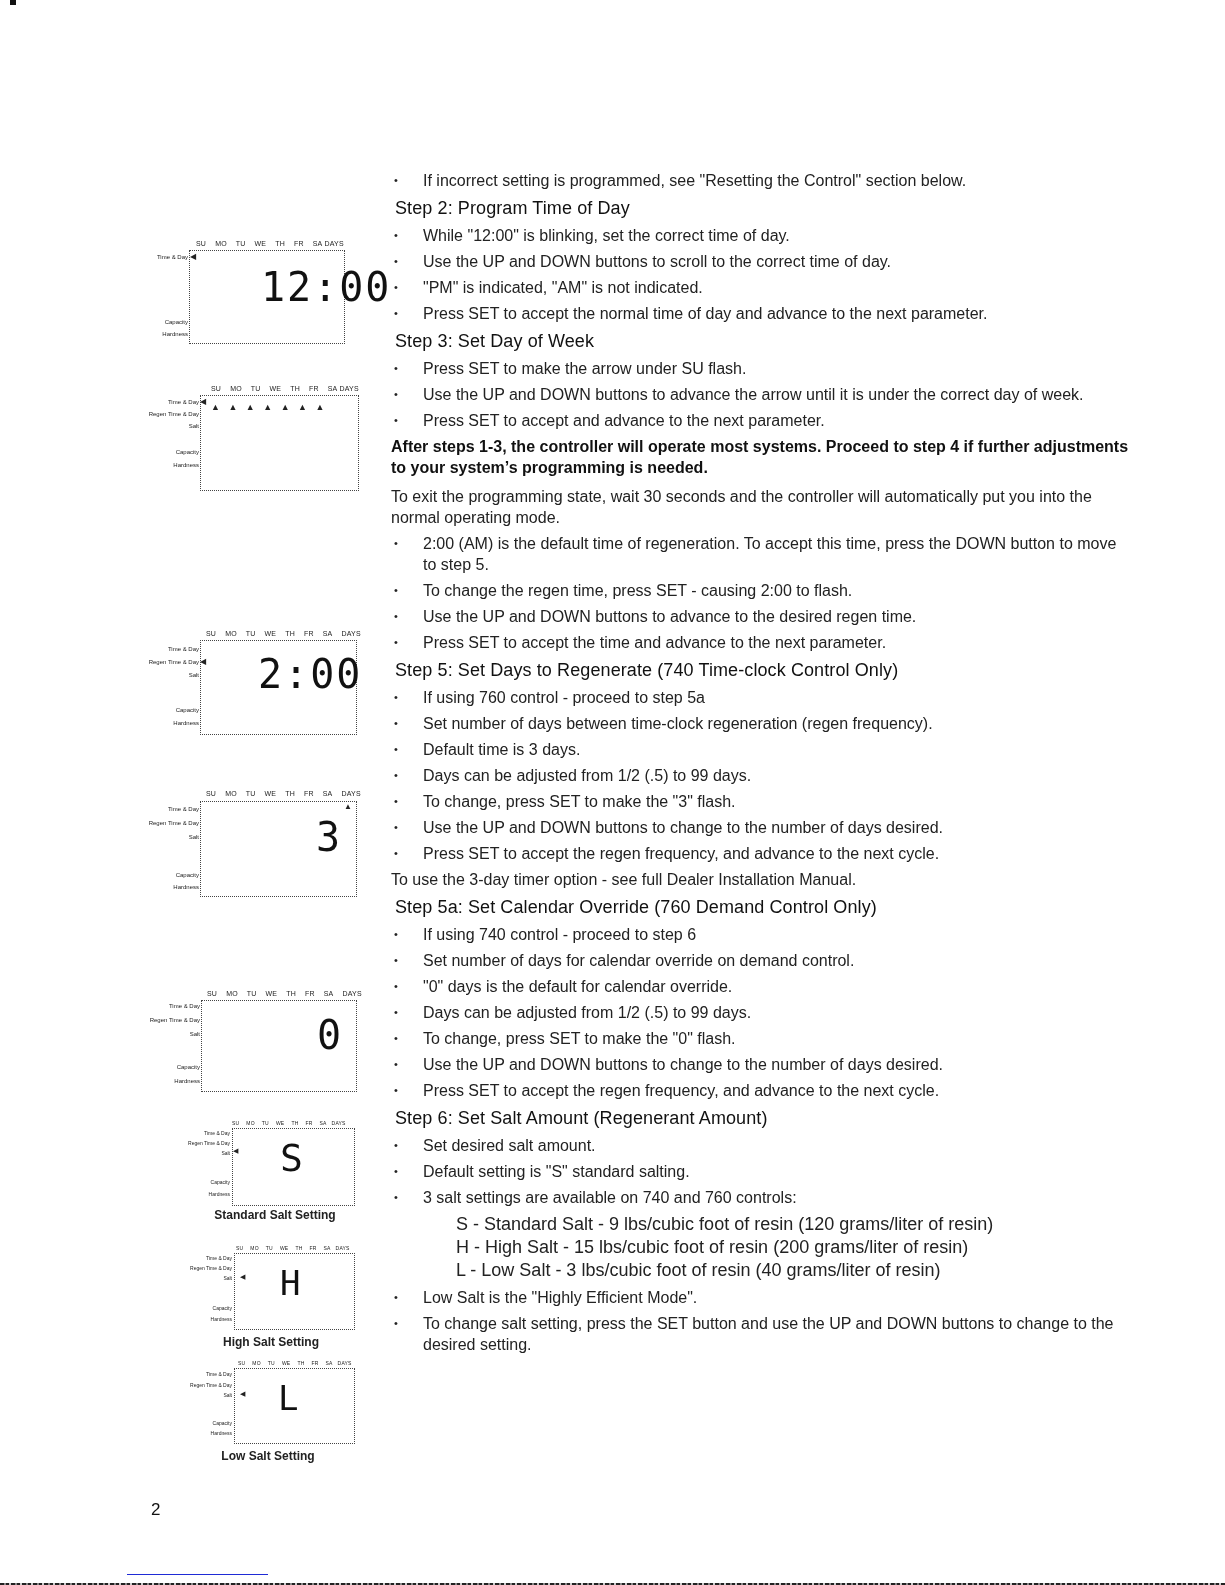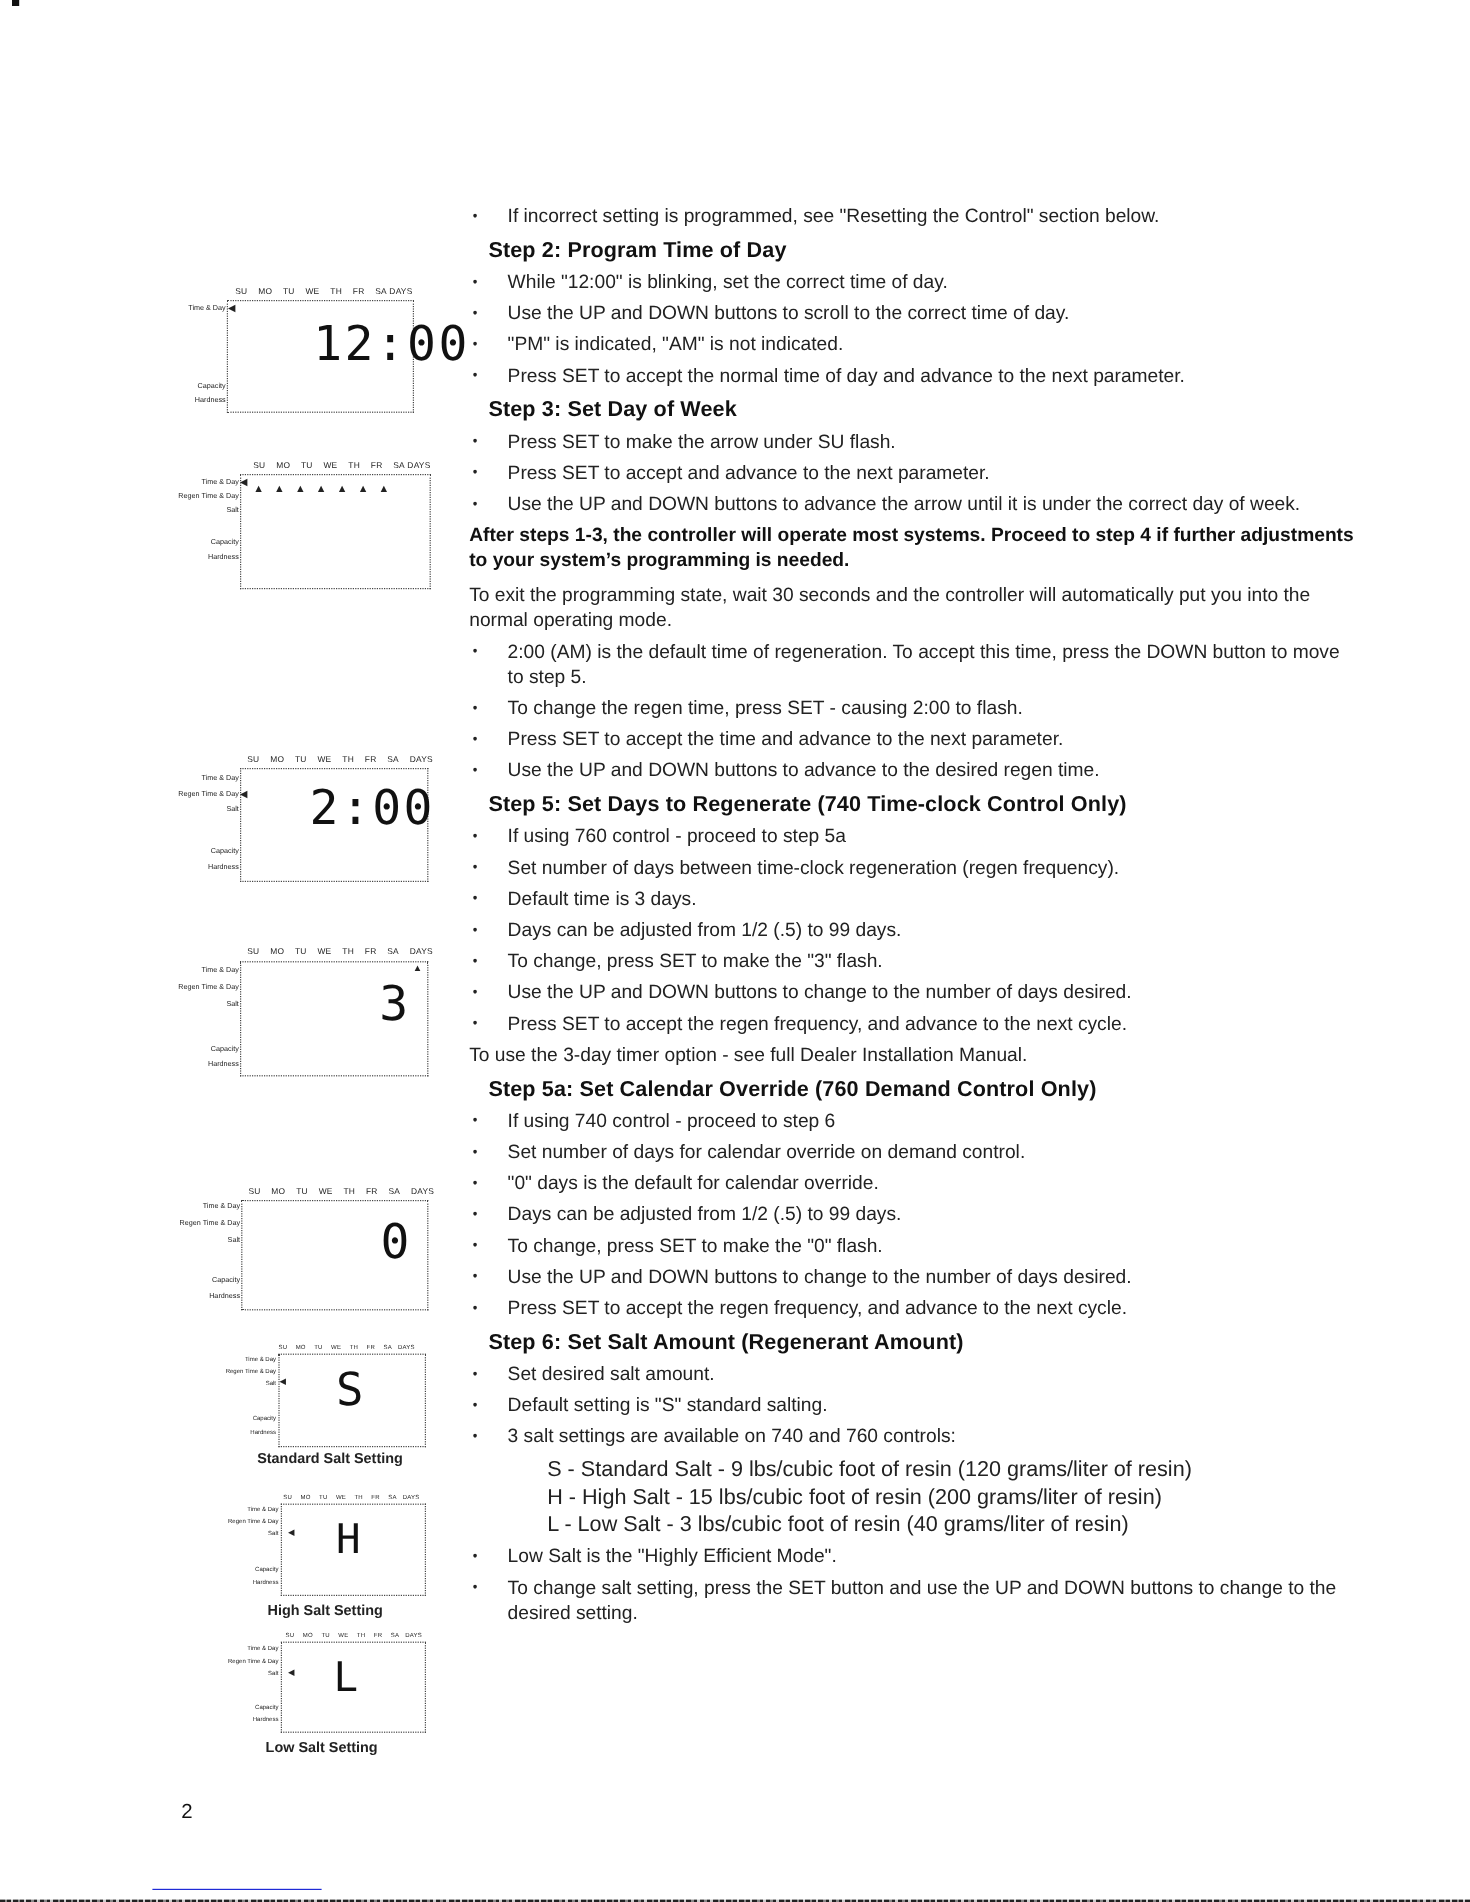--- a/index.html
+++ b/index.html
@@ -5,21 +5,21 @@
   * { box-sizing: border-box; margin: 0; padding: 0; }
   html, body { width: 1225px; height: 1585px; background: #ffffff; overflow: hidden; }
   body { position: relative; font-family: "Liberation Sans", sans-serif; color: #1a1a1a; }
 
   .corner-mark { position: absolute; left: 10px; top: 0; width: 6px; height: 5px; background: #111; }
 
   
   .col { position: absolute; left: 391px; top: 170px; width: 740px; }
   .bl { position: relative; padding-left: 32px; font-size: 16px; line-height: 21px; margin-bottom: 5px; color: #222; }
   .bl::before { content: "•"; position: absolute; left: 3px; top: 0; font-size: 11px; }
-  .h { font-weight: bold; font-size: 18px; line-height: 22px; margin: 6px 0 6px 16px; color: #111; letter-spacing: 0.1px; }
+  .h { font-weight: normal; font-size: 18px; line-height: 22px; margin: 6px 0 6px 4px; color: #111; letter-spacing: 0.1px; }
   .p { font-size: 16px; line-height: 21px; margin-bottom: 5px; color: #222; }
   .pb { font-weight: bold; font-size: 16px; line-height: 21px; margin: 4px 0 8px 0; color: #111; }
   .salt-line { padding-left: 65px; font-size: 18px; line-height: 23px; color: #222; }
 
   
   .lcd { position: absolute; font-family: "Liberation Sans", sans-serif; color: #222; }
   .lcd .days { position: absolute; top: 0; display: flex; font-size: 7px; letter-spacing: 0.2px; }
   .lcd .days span { margin-right: 9px; }
   .lcd .box { position: absolute; border: 1px dotted #444; border-left: 1px dotted #444; }
   .lcd .lbl { position: absolute; font-size: 6px; text-align: right; white-space: nowrap; }
@@ -209,30 +209,30 @@
   <div class="bl">If incorrect setting is programmed, see "Resetting the Control" section below.</div>
 
   <div class="h">Step 2:  Program Time of Day</div>
   <div class="bl">While "12:00" is blinking, set the correct time of day.</div>
   <div class="bl">Use the UP and DOWN buttons to scroll to the correct time of day.</div>
   <div class="bl">"PM" is indicated, "AM" is not indicated.</div>
   <div class="bl">Press SET to accept the normal time of day and advance to the next parameter.</div>
 
   <div class="h">Step 3:  Set Day of Week</div>
   <div class="bl">Press SET to make the arrow under SU flash.</div>
+  <div class="bl">Use the UP and DOWN buttons to advance the arrow until it is under the correct day of week.</div>
   <div class="bl">Press SET to accept and advance to the next parameter.</div>
-  <div class="bl">Use the UP and DOWN buttons to advance the arrow until it is under the correct day of week.</div>
 
   <div class="pb">After steps 1-3, the controller will operate most systems. Proceed to step 4 if further adjustments to your system’s programming is needed.</div>
   <div class="p">To exit the programming state, wait 30 seconds and the controller will automatically put you into the normal operating mode.</div>
 
   <div class="bl">2:00 (AM) is the default time of regeneration. To accept this time, press the DOWN button to move to step 5.</div>
   <div class="bl">To change the regen time, press SET - causing 2:00 to flash.</div>
+  <div class="bl">Use the UP and DOWN buttons to advance to the desired regen time.</div>
   <div class="bl">Press SET to accept the time and advance to the next parameter.</div>
-  <div class="bl">Use the UP and DOWN buttons to advance to the desired regen time.</div>
 
   <div class="h">Step 5:  Set Days to Regenerate (740 Time-clock Control Only)</div>
   <div class="bl">If using 760 control - proceed to step 5a</div>
   <div class="bl">Set number of days between time-clock regeneration (regen frequency).</div>
   <div class="bl">Default time is 3 days.</div>
   <div class="bl">Days can be adjusted from 1/2 (.5) to 99 days.</div>
   <div class="bl">To change, press SET to make the "3" flash.</div>
   <div class="bl">Use the UP and DOWN buttons to change to the number of days desired.</div>
   <div class="bl">Press SET to accept the regen frequency, and advance to the next cycle.</div>
   <div class="p">To use the 3-day timer option - see full Dealer Installation Manual.</div>

